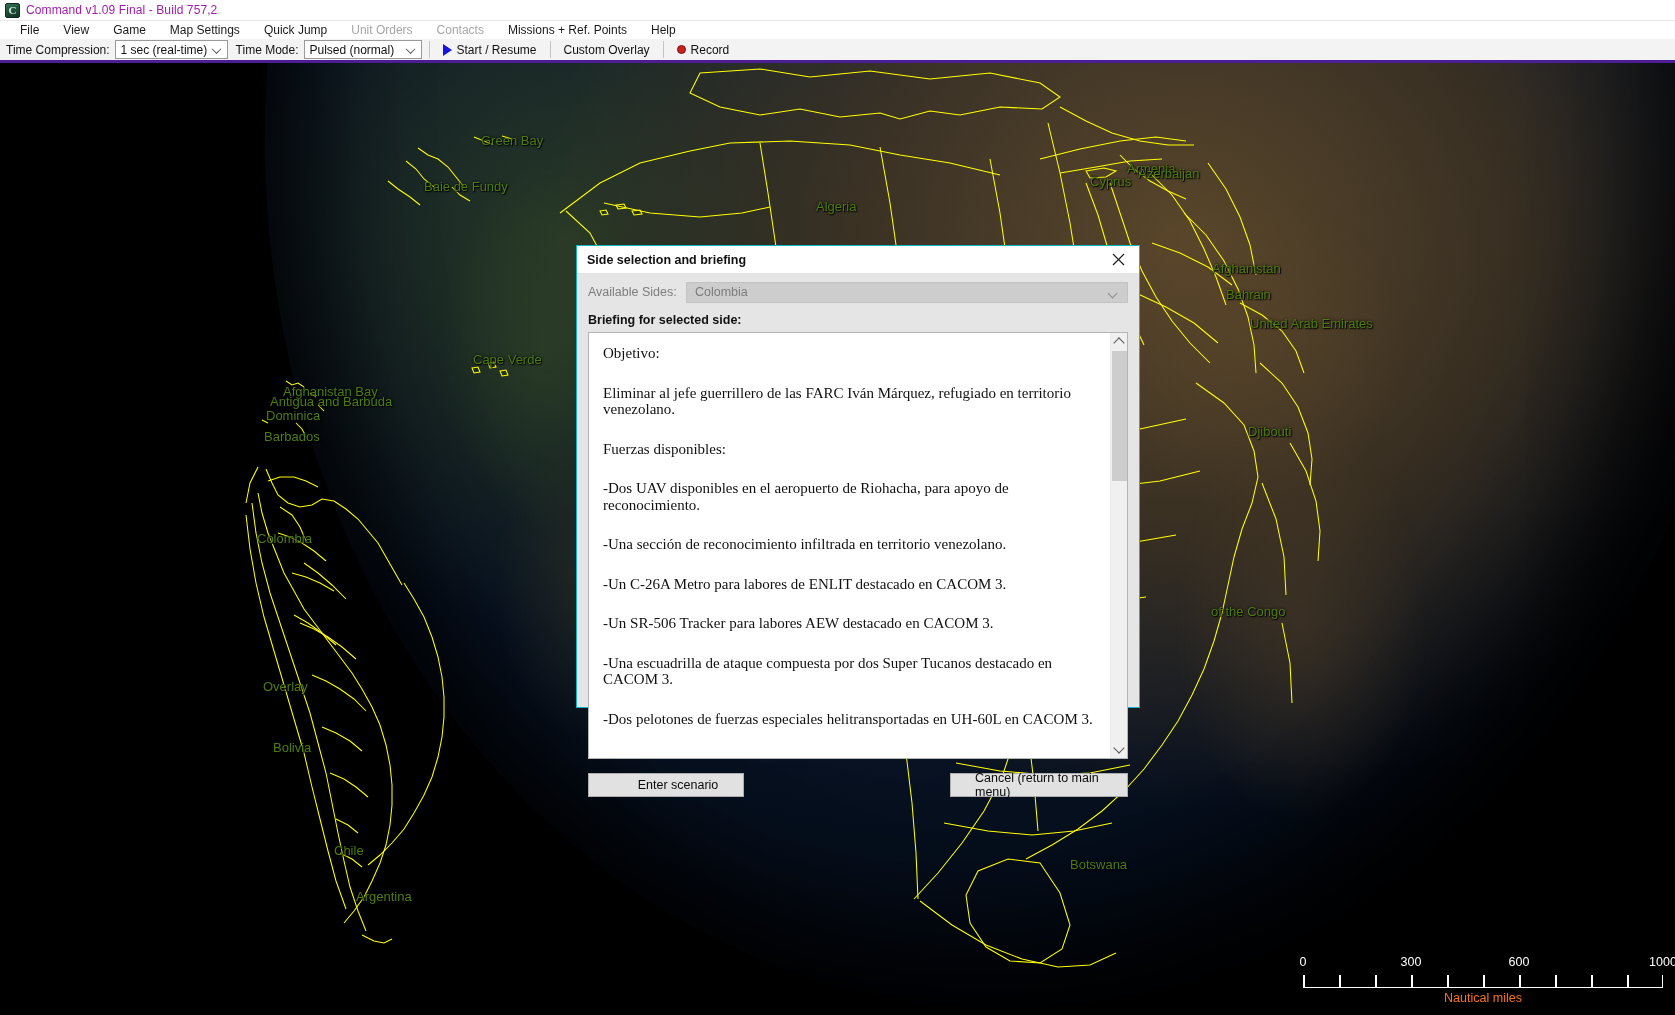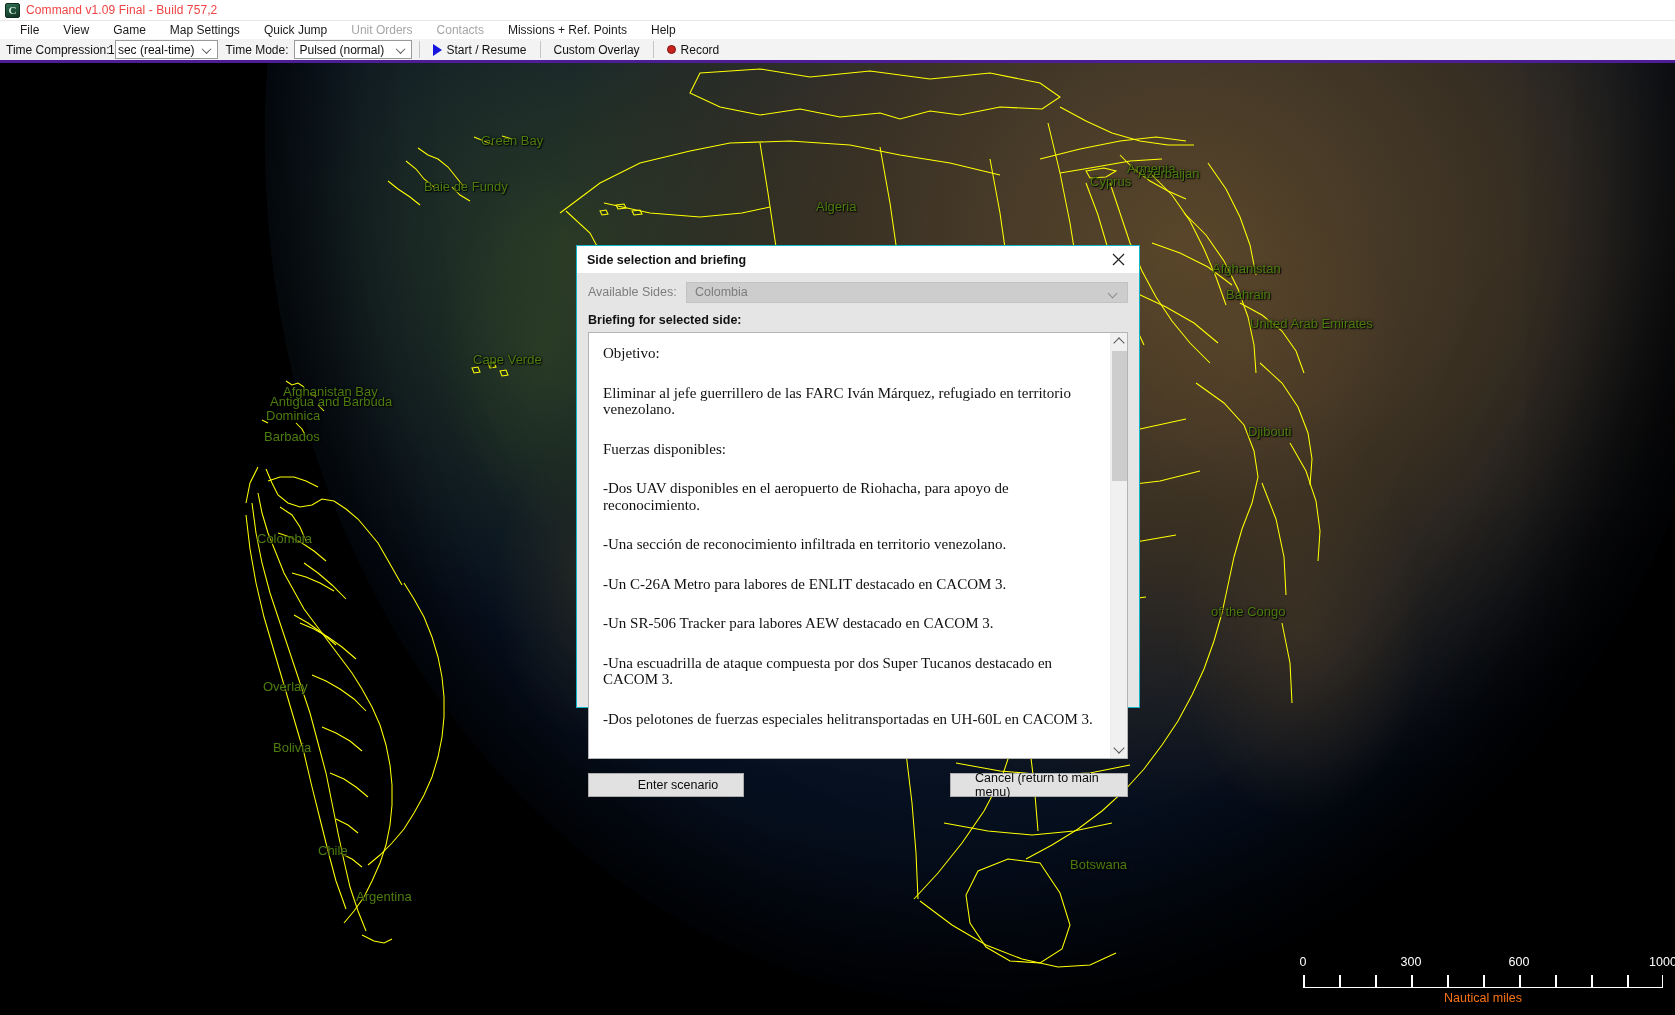--- a/index.html
+++ b/index.html
@@ -36,21 +36,21 @@
     flex: 0 0 auto;
   }
   .titlebar .app-icon::after {
     content: "C";
     position: absolute; inset: 0;
     color: #cfe8dc; font-size: 11px; line-height: 13px;
     text-align: center; font-weight: bold;
     font-family: "Liberation Serif", serif;
   }
   .titlebar .title-text {
-    font-size: 12px; color: #ef4444;
+    font-size: 12px; color: #a21caf;
     letter-spacing: 0.1px;
   }
 
   
   .menubar {
     position: absolute; top: 21px; left: 0;
     width: 1675px; height: 18px;
     background: #ffffff;
     display: flex; align-items: center;
     padding-left: 8px;
@@ -94,21 +94,21 @@
     transform: translateY(-60%);
     width: 9px; height: 9px;
   }
   .combo .chev::before {
     content: ""; position: absolute; left: 0; top: 1px;
     width: 6px; height: 6px;
     border-left: 1.3px solid #5b5b5b;
     border-bottom: 1.3px solid #5b5b5b;
     transform: rotate(-45deg);
   }
-  #combo-timecomp { width: 103px; justify-content: flex-end; }
+  #combo-timecomp { width: 113px; }
   #combo-timemode { width: 118px; }
   .tb-sep {
     width: 1px; height: 17px; background: #c4c4c4;
     margin: 0 7px;
   }
   .tb-btn {
     display: inline-flex; align-items: center; gap: 5px;
     font-size: 12px; color: #111;
     padding: 2px 6px; cursor: default; white-space: nowrap;
   }
@@ -470,21 +470,21 @@
     <div class="maplabel" style="left:283px; top:321px;">Afghanistan Bay</div>
     <div class="maplabel" style="left:270px; top:331px;">Antigua and Barbuda</div>
     <div class="maplabel" style="left:266px; top:345px;">Dominica</div>
     <div class="maplabel" style="left:264px; top:366px;">Barbados</div>
     <div class="maplabel" style="left:257px; top:468px;">Colombia</div>
     <div class="maplabel" style="left:1248px; top:361px;">Djibouti</div>
     <div class="maplabel" style="left:1211px; top:541px;">of the Congo</div>
     <div class="maplabel" style="left:263px; top:616px;">Overlay</div>
     <div class="maplabel" style="left:273px; top:677px;">Bolivia</div>
     <div class="maplabel" style="left:1070px; top:794px;">Botswana</div>
-    <div class="maplabel" style="left:318px; top:780px;">Chile</div>
+    <div class="maplabel" style="left:334px; top:780px;">Chile</div>
     <div class="maplabel" style="left:356px; top:826px;">Argentina</div>
 
     <div class="scalebar">
       <div class="scale-nums">
         <span style="left:0%;">0</span>
         <span style="left:30%;">300</span>
         <span style="left:60%;">600</span>
         <span style="left:100%;">1000</span>
       </div>
       <div class="scale-ticks">

